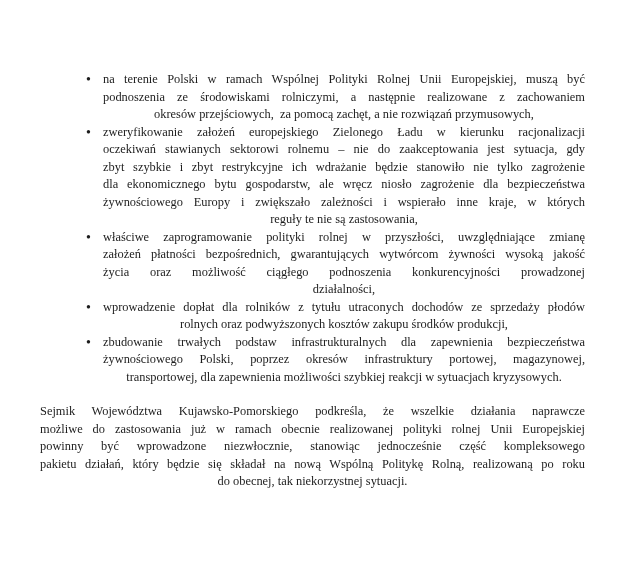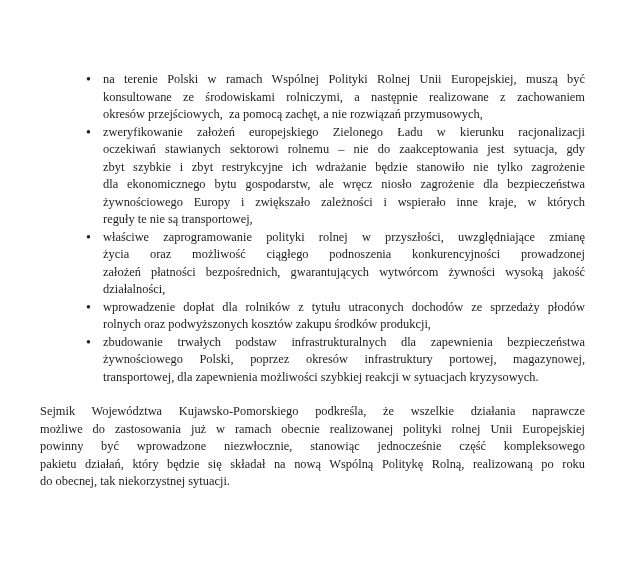--- a/index.html
+++ b/index.html
@@ -19,21 +19,21 @@
   .content {
     position: absolute;
     left: 40px;
     top: 71px;
     width: 545px;
   }
   .ln {
     font-size: 12.4px;
     line-height: 17.5px;
     white-space: normal;
-    text-align: left;
+    text-align: center;
   }
   .j {
     text-align: justify;
     text-align-last: justify;
   }
   .bullet-item {
     position: relative;
     padding-left: 63px;
   }
   .dot {
@@ -53,43 +53,43 @@
 
 <div class="page">
   <div class="content">
 
     <div class="bullet-list">
 
       <div class="bullet-item">
         <span class="dot">•</span>
         <div>
           <div class="ln j">na terenie Polski w ramach Wspólnej Polityki Rolnej Unii Europejskiej, muszą być</div>
-          <div class="ln j">konsultowane ze środowiskami rolniczymi, a następnie realizowane z zachowaniem</div>
+          <div class="ln j">podnoszenia ze środowiskami rolniczymi, a następnie realizowane z zachowaniem</div>
           <div class="ln">okresów przejściowych,&nbsp; za pomocą zachęt, a nie rozwiązań przymusowych,</div>
         </div>
       </div>
 
       <div class="bullet-item">
         <span class="dot">•</span>
         <div>
           <div class="ln j">zweryfikowanie założeń europejskiego Zielonego Ładu w kierunku racjonalizacji</div>
           <div class="ln j">oczekiwań stawianych sektorowi rolnemu – nie do zaakceptowania jest sytuacja, gdy</div>
           <div class="ln j">zbyt szybkie i zbyt restrykcyjne ich wdrażanie będzie stanowiło nie tylko zagrożenie</div>
           <div class="ln j">dla ekonomicznego bytu gospodarstw, ale wręcz niosło zagrożenie dla bezpieczeństwa</div>
           <div class="ln j">żywnościowego Europy i zwiększało zależności i wspierało inne kraje, w których</div>
-          <div class="ln">reguły te nie są transportowej,</div>
+          <div class="ln">reguły te nie są zastosowania,</div>
         </div>
       </div>
 
       <div class="bullet-item">
         <span class="dot">•</span>
         <div>
           <div class="ln j">właściwe zaprogramowanie polityki rolnej w przyszłości, uwzględniające zmianę</div>
+          <div class="ln j">założeń płatności bezpośrednich, gwarantujących wytwórcom żywności wysoką jakość</div>
           <div class="ln j">życia oraz możliwość ciągłego podnoszenia konkurencyjności prowadzonej</div>
-          <div class="ln j">założeń płatności bezpośrednich, gwarantujących wytwórcom żywności wysoką jakość</div>
           <div class="ln">działalności,</div>
         </div>
       </div>
 
       <div class="bullet-item">
         <span class="dot">•</span>
         <div>
           <div class="ln j">wprowadzenie dopłat dla rolników z tytułu utraconych dochodów ze sprzedaży płodów</div>
           <div class="ln">rolnych oraz podwyższonych kosztów zakupu środków produkcji,</div>
         </div>

